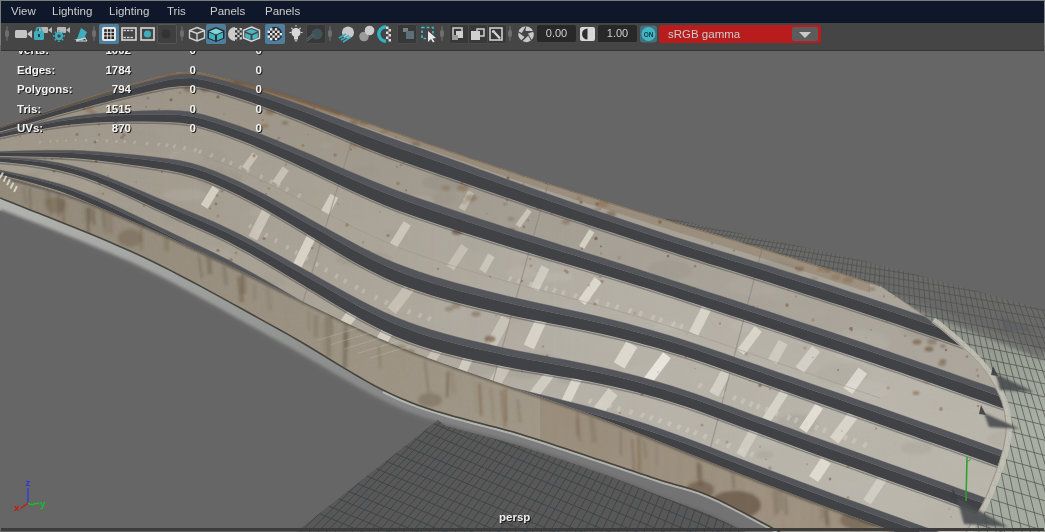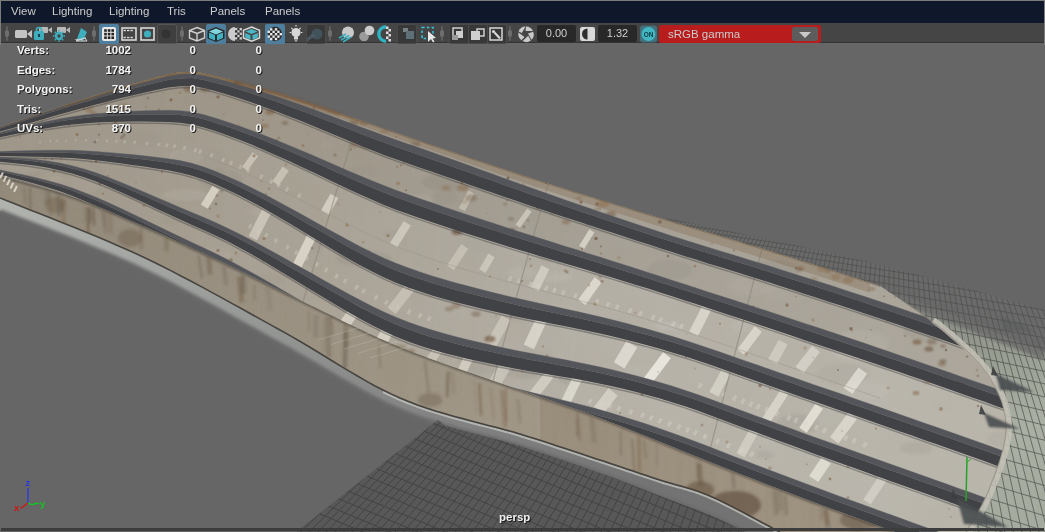--- a/index.html
+++ b/index.html
@@ -1,18 +1,18 @@
 <!DOCTYPE html>
 <html><head><meta charset="utf-8"><style>
 *{margin:0;padding:0;box-sizing:border-box}
 html,body{width:1045px;height:532px;overflow:hidden;background:#444;font-family:"Liberation Sans",sans-serif}
 #stage{position:relative;width:1045px;height:532px;background:#676767;outline:1px solid #7c7c7c;outline-offset:-1px}
 #menubar{position:absolute;left:1px;top:1px;width:1043px;height:34px;background:#0f172a;border-bottom:1px solid #2e2e2e}
 #menubar span{position:absolute;top:4px;font-size:11.5px;color:#cccccc}
-#toolbar{position:absolute;left:1px;top:23px;width:1043px;height:20px;background:#454545;border-bottom:1px solid #333}
+#toolbar{position:absolute;left:1px;top:23px;width:1043px;height:28px;background:#454545;border-bottom:1px solid #333}
 .sep{position:absolute;top:3px;width:2px;height:15px;background:#5d5d5d;border-radius:1px}
 .sep:after{content:"";position:absolute;left:-1px;top:4px;width:4px;height:7px;background:#6e6e6e;border-radius:2px}
 .ibox{position:absolute;top:1px;width:20px;height:20px;border-radius:2px}
 .blue{background:#4e7f9e}
 .dark{background:#383838;border:1px solid #4a4a4a}
 .fld{position:absolute;top:2px;height:17px;background:#282828;border-radius:2px;color:#cfcfcf;font-size:11px;text-align:center;line-height:17px}
 #dd{position:absolute;top:2px;left:658px;width:162px;height:18px;background:#b91c1c;border-radius:2px;color:#ccc;font-size:11.5px;line-height:18px;padding-left:9px}
 #dd .arr{position:absolute;right:3px;top:2px;width:26px;height:14px;background:#5c5c5c;border-radius:2px}
 #dd .arr:after{content:"";position:absolute;left:7px;top:5px;border-left:6px solid transparent;border-right:6px solid transparent;border-top:6px solid #c9c9c9}
 #bottom{position:absolute;left:1px;bottom:1px;width:1043px;height:3px;background:#3c3c3c}
@@ -1672,16 +1672,16 @@
   </g>
   <g>
    <rect x="579" y="4" width="15" height="14" rx="2" fill="#d8d8d8"></rect>
    <path d="M586.5 5.5 a5.5 5.5 0 0 0 0 11 z" fill="#2e2e2e"></path>
   </g>
   <rect x="639" y="2.5" width="17" height="17" rx="3" fill="#44707e"></rect>
   <circle cx="647.5" cy="11" r="7" fill="#41b7c4"></circle>
   <text x="647.5" y="14" font-family="Liberation Sans,sans-serif" font-size="6.5" font-weight="bold" fill="#0e3a42" text-anchor="middle">ON</text>
  </svg>
  <div class="fld" style="left:536px;width:39px">0.00</div>
- <div class="fld" style="left:597px;width:39px">1.32</div>
+ <div class="fld" style="left:597px;width:39px">1.00</div>
  <div id="dd">sRGB gamma<div class="arr"></div></div>
 </div>
 <div id="bottom"></div>
 </div>
 </body></html>

